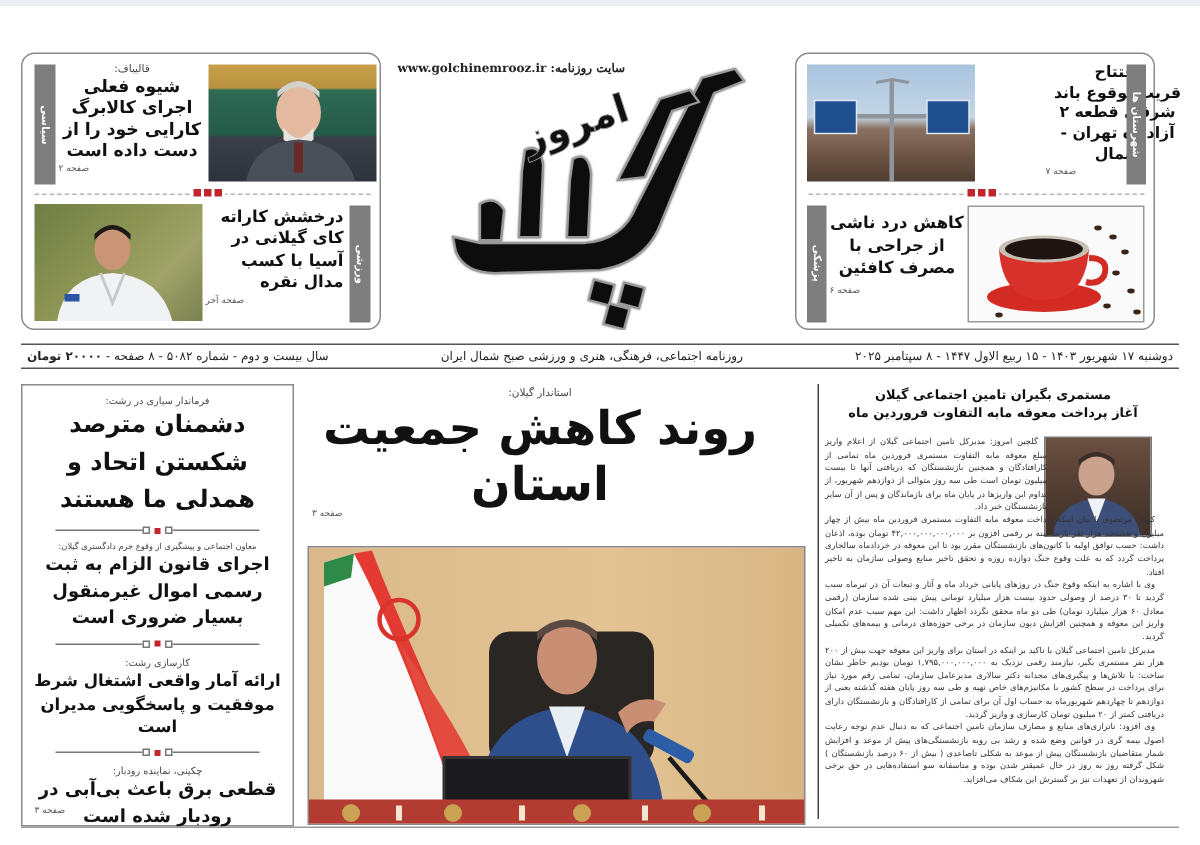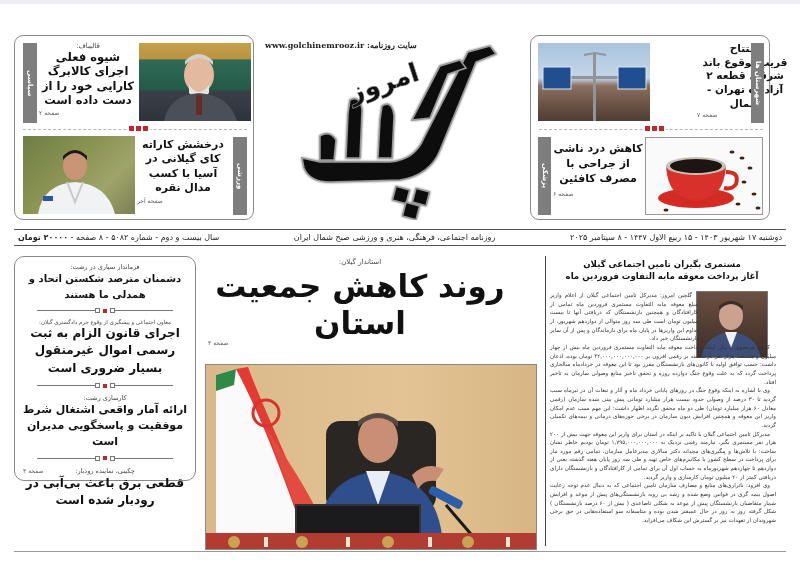--- a/index.html
+++ b/index.html
@@ -21,21 +21,21 @@
 
   
   .photo { position: absolute; overflow: hidden; }
 
   
   .logo-wrap { position: absolute; left: 290px; top: 40px; width: 220px; height: 180px; }
   .site { position: absolute; left: 265px; top: 40px; font-size: 8px; font-family: "DejaVu Serif", serif; font-weight: bold; color: #222; white-space: nowrap; }
 
   .infobar { position: absolute; left: 14px; width: 772px; top: 229px; height: 17px; border-top: 1.5px solid #555; border-bottom: 1.5px solid #555; font-size: 8px; color: #222; display: flex; align-items: center; justify-content: space-between; padding: 0 4px; }
 
-  .leftcol { position: absolute; left: 14px; top: 256px; width: 182px; height: 225px; border: 1.5px solid #8a8a8a; border-radius: 10px; }
+  .leftcol { position: absolute; left: 14px; top: 256px; width: 182px; height: 295px; border: 1.5px solid #8a8a8a; border-radius: 0; }
   .divider-orn { display: flex; align-items: center; justify-content: center; margin: 6px 0; }
   .divider-orn .ln { height: 1px; background: #777; width: 58px; }
   .divider-orn .sq { width: 5px; height: 5px; border: 1px solid #777; background: #fff; }
   .divider-orn .rd { width: 4px; height: 4px; background: #c0262c; margin: 0 3px; }
 
   .rightcol { position: absolute; left: 545px; top: 256px; width: 235px; height: 290px; border-left: 1.5px solid #444; }
   .bodytext { font-size: 5.6px; color: #333; line-height: 1.55; text-align: justify; }
 
   .bottomline { position: absolute; left: 14px; top: 551px; width: 772px; border-top: 1.5px solid #999; }
 </style>
@@ -73,21 +73,21 @@
   <div class="photo" style="left:8px; top:100px; width:112px; height:78px; background:linear-gradient(135deg,#6f7d45 0%,#8a9352 40%,#a0a46a 70%,#7a8050 100%);">
     <svg width="112" height="78" viewBox="0 0 112 78">
       <ellipse cx="52" cy="30" rx="12" ry="14" fill="#c99576"></ellipse>
       <path d="M40 24 Q52 10 64 24 L64 20 Q52 8 40 20Z" fill="#1d1a18"></path>
       <path d="M15 78 Q20 48 52 46 Q84 48 92 78Z" fill="#f1f2f4"></path>
       <path d="M44 46 L52 66 L60 46" fill="none" stroke="#c9c9c9" stroke-width="2"></path>
       <rect x="20" y="60" width="10" height="5" fill="#2b56a6"></rect>
     </svg>
   </div>
   <div class="rtl" style="position:absolute; left:122px; top:102px; width:92px; height:80px;">
-    <div class="head" style="font-size:11px; line-height:1.3;">درخشش کاراته کای گیلانی در آسیا با کسب مدال نقره</div>
+    <div class="head" style="font-size:11px; line-height:1.3;text-align:right;">درخشش کاراته کای گیلانی در آسیا با کسب مدال نقره</div>
     <div class="pg" style="text-align:left; margin-top:2px;">صفحه آخر</div>
   </div>
   <div class="tab" style="left:218px; top:101px; width:14px; height:78px;">
     <span>ورزشی</span>
   </div>
 </div>
 
 <div class="site rtl">
   <span>سایت روزنامه:</span>
   <span style="direction:ltr; unicode-bidi:embed;">www.golchinemrooz.ir</span>
@@ -170,21 +170,21 @@
   <span style="white-space:nowrap;">روزنامه اجتماعی، فرهنگی، هنری و ورزشی صبح شمال ایران</span>
   <span style="white-space:nowrap;">
     <span>سال بیست و دوم - شماره ۵۰۸۲ - ۸ صفحه -</span>
     <b>۲۰۰۰۰ تومان</b>
   </span>
 </div>
 
 <div class="leftcol rtl">
   <div style="padding:6px 6px 0;">
     <div class="kicker" style="font-size:6.5px;">فرماندار سیاری در رشت:</div>
-    <div class="head" style="font-size:10px; line-height:1.55;">دشمنان مترصد شکستن اتحاد و همدلی ما هستند</div>
+    <div class="head" style="font-size:16px; line-height:1.55;">دشمنان مترصد شکستن اتحاد و همدلی ما هستند</div>
   </div>
   <div class="divider-orn">
       <span class="ln"></span>
       <span class="sq"></span>
       <span class="rd"></span>
       <span class="sq"></span>
       <span class="ln"></span>
     </div>
   <div style="padding:0 4px;">
     <div class="kicker" style="font-size:5.5px;">معاون اجتماعی و پیشگیری از وقوع جرم دادگستری گیلان:</div>

